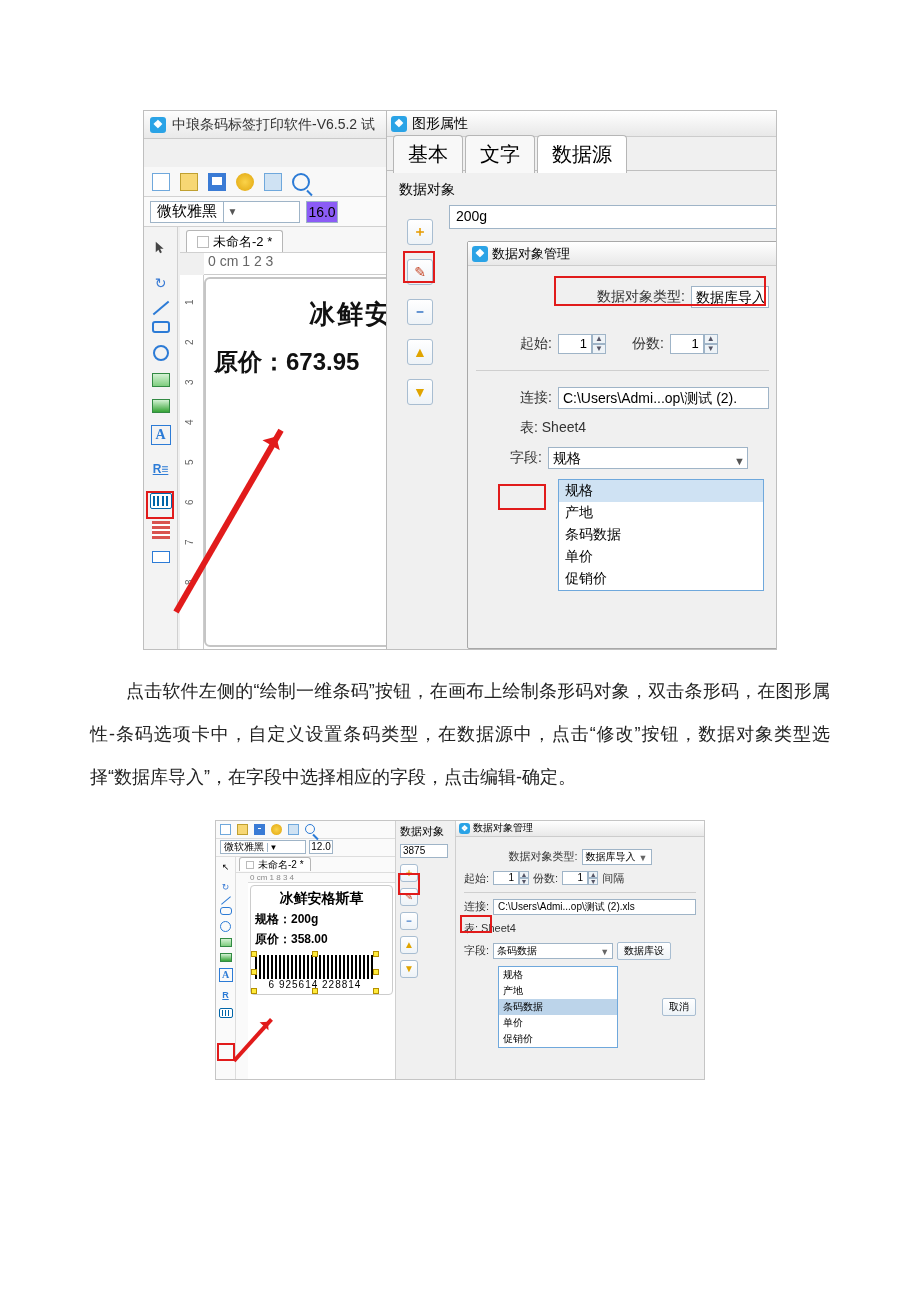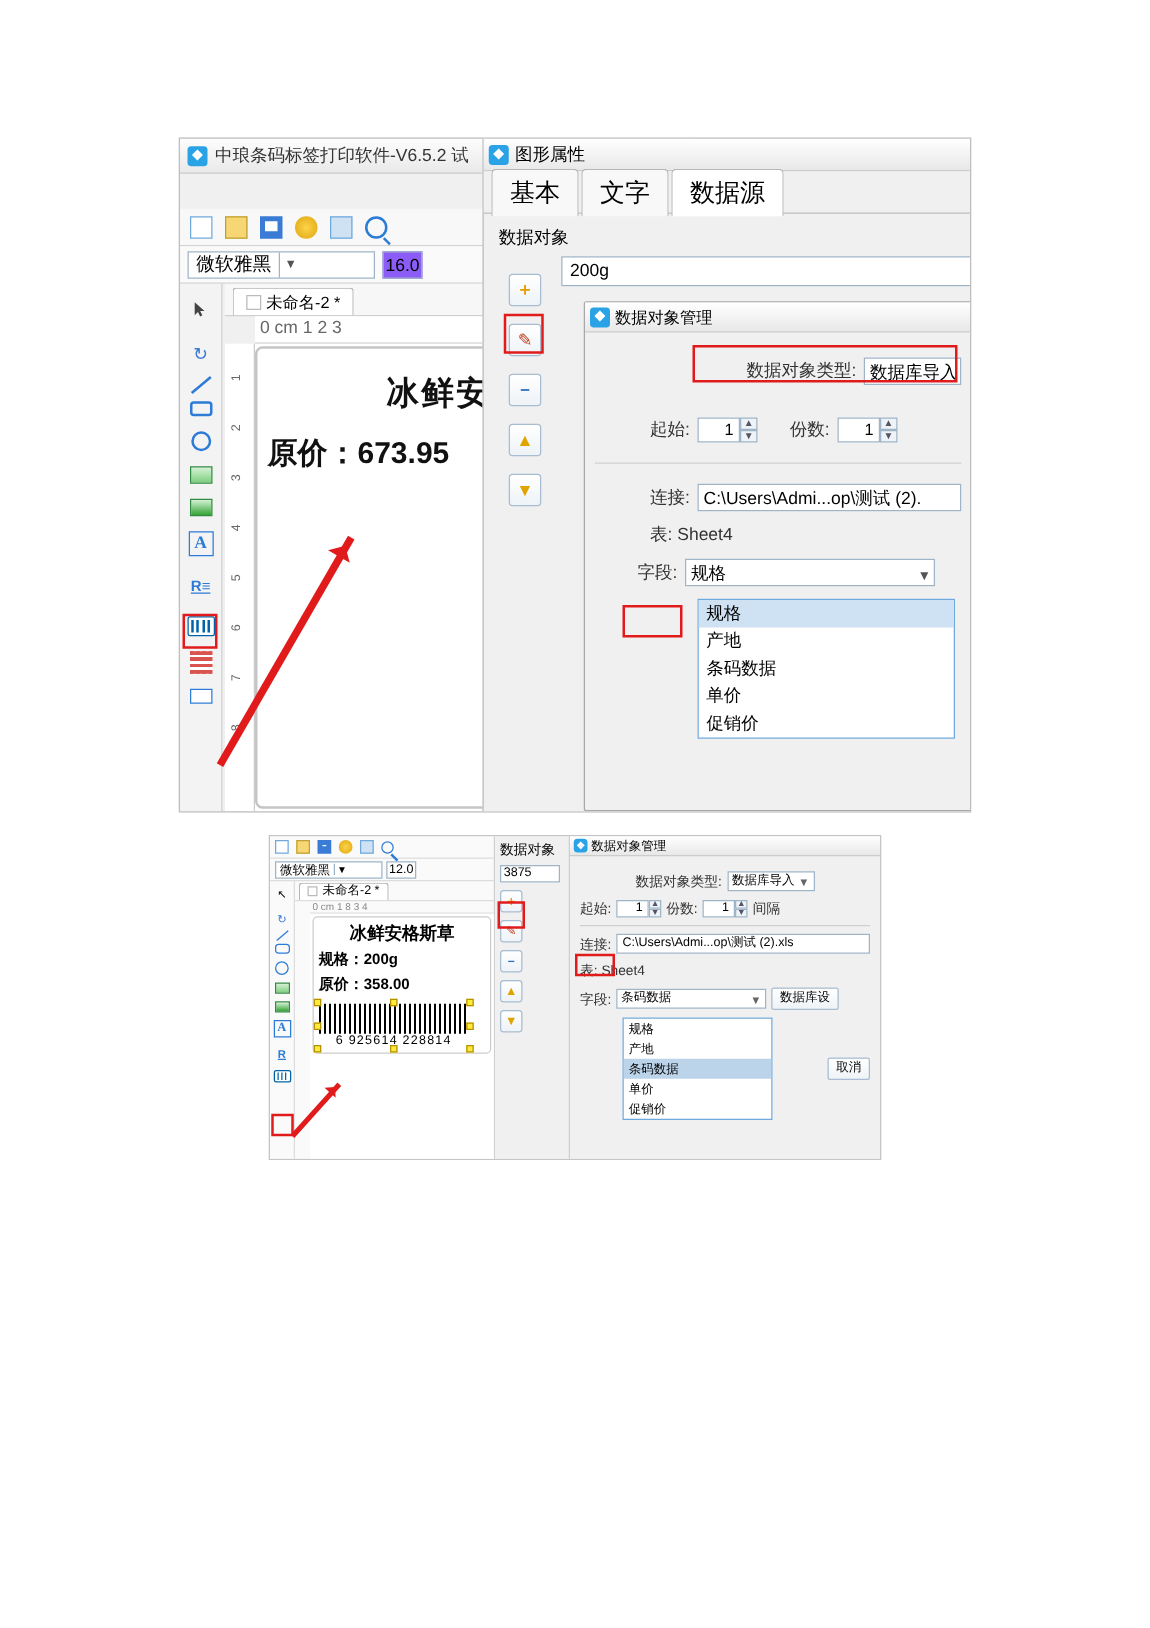--- a/index.html
+++ b/index.html
@@ -380,20 +380,21 @@
             <div>产地</div>
             <div>条码数据</div>
             <div>单价</div>
             <div>促销价</div>
           </div>
         </div>
       </div>
     </div>
   </div>
 
+  <p class="para first">点击软件左侧的“绘制一维条码”按钮，在画布上绘制条形码对象，双击条形码，在图形属性-条码选项卡中，自定义设置条码类型，在数据源中，点击“修改”按钮，数据对象类型选择“数据库导入”，在字段中选择相应的字段，点击编辑-确定。</p>
 
   <div class="shot2">
 
     <div class="s2-left">
       <div class="s2-tb">
         <span class="tb-ico tb-new" style="width:11px;height:11px"></span>
         <span class="tb-ico tb-open" style="width:11px;height:11px"></span>
         <span class="tb-ico tb-save" style="width:11px;height:11px"></span>
         <span class="tb-ico tb-gear" style="width:11px;height:11px"></span>
         <span class="tb-ico tb-print" style="width:11px;height:11px"></span>

